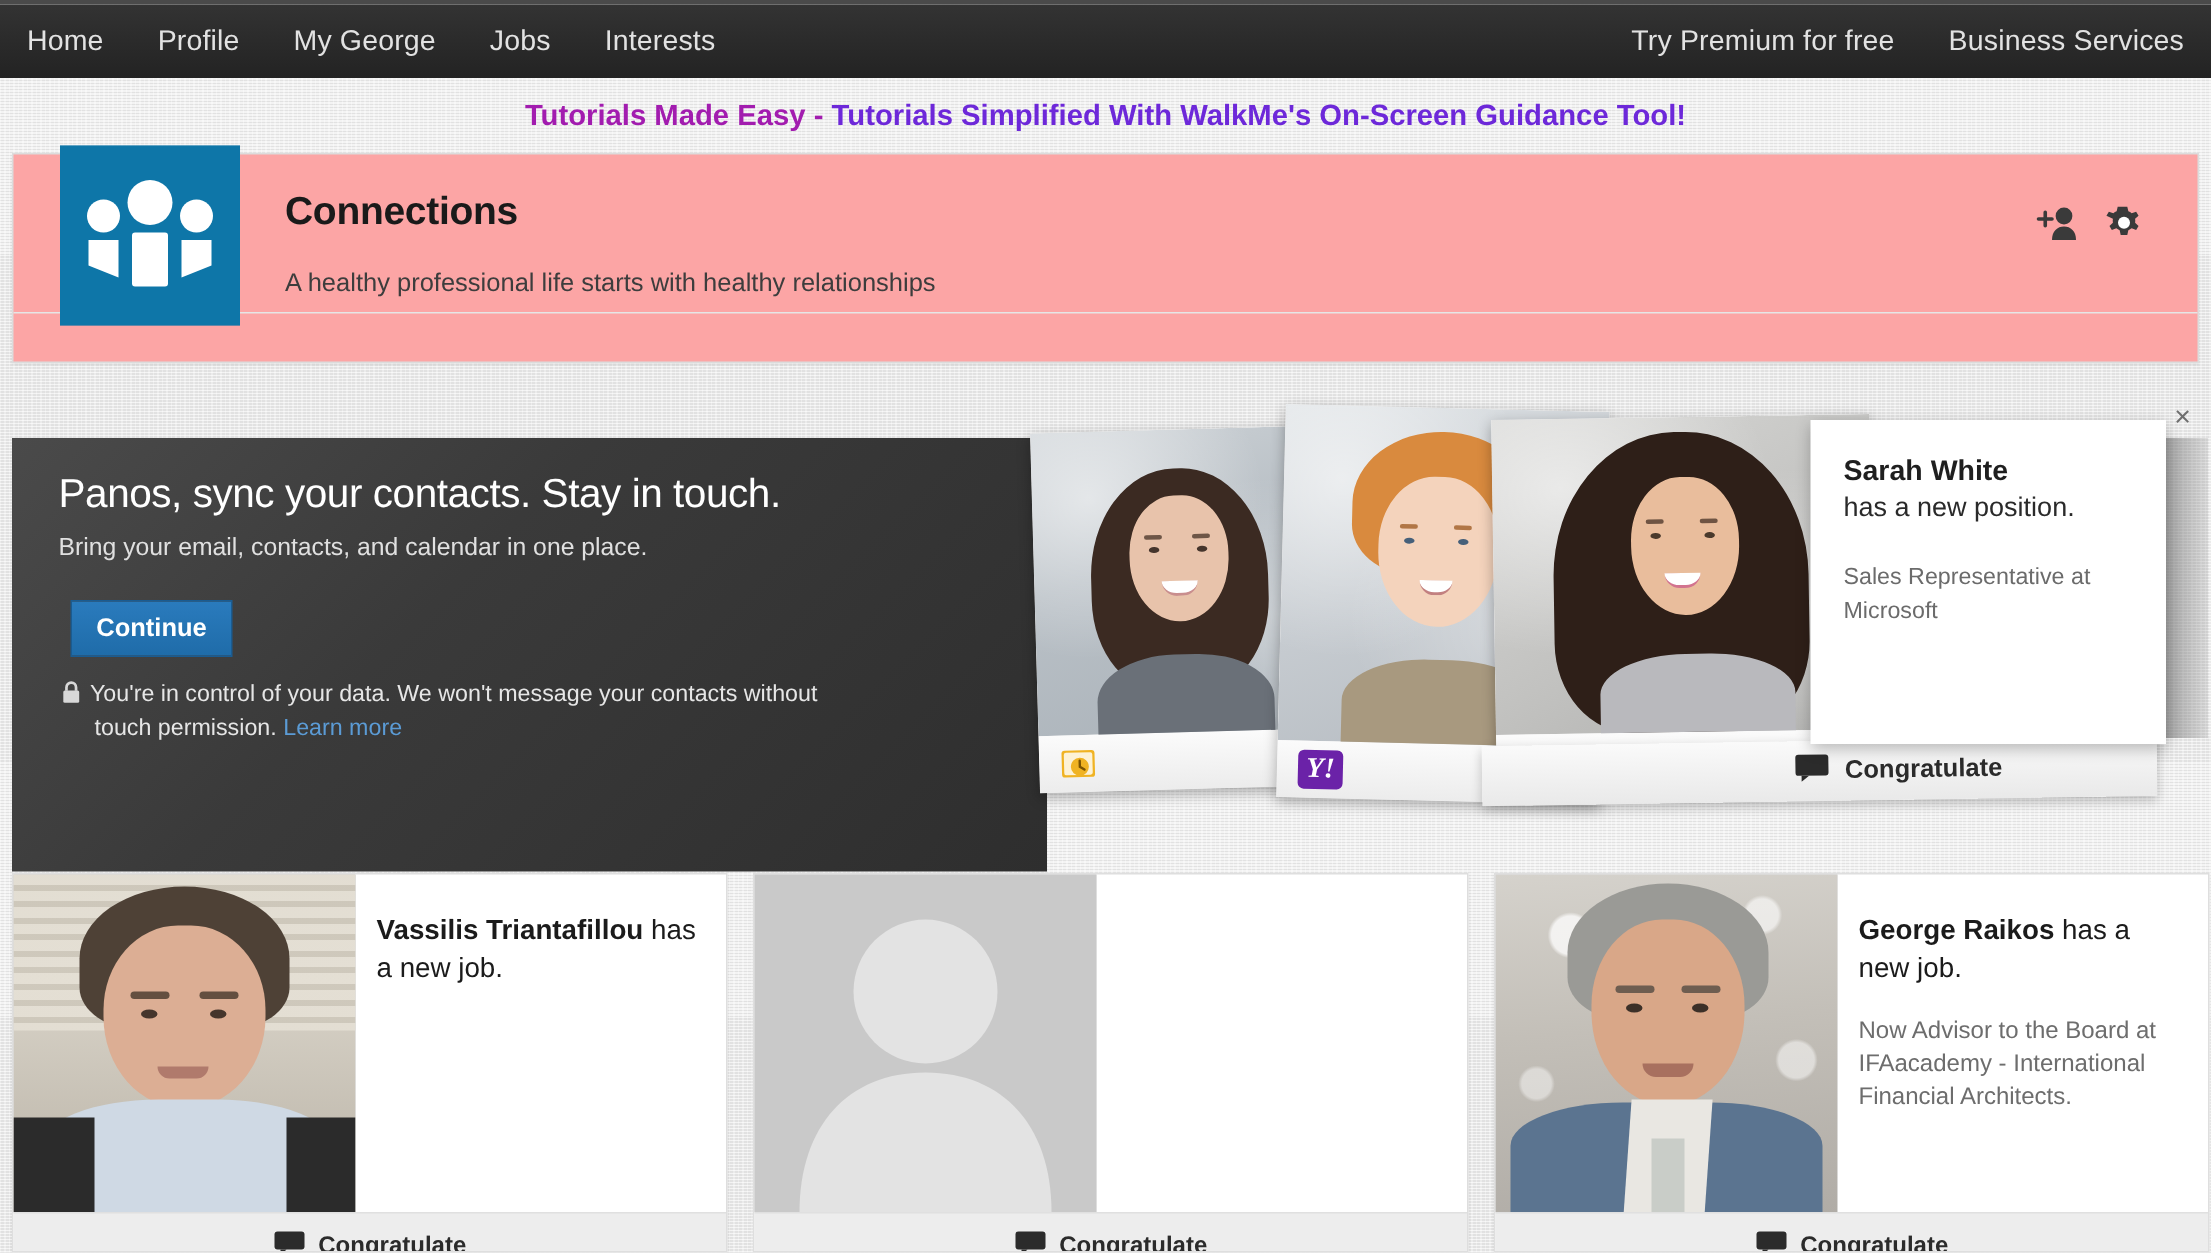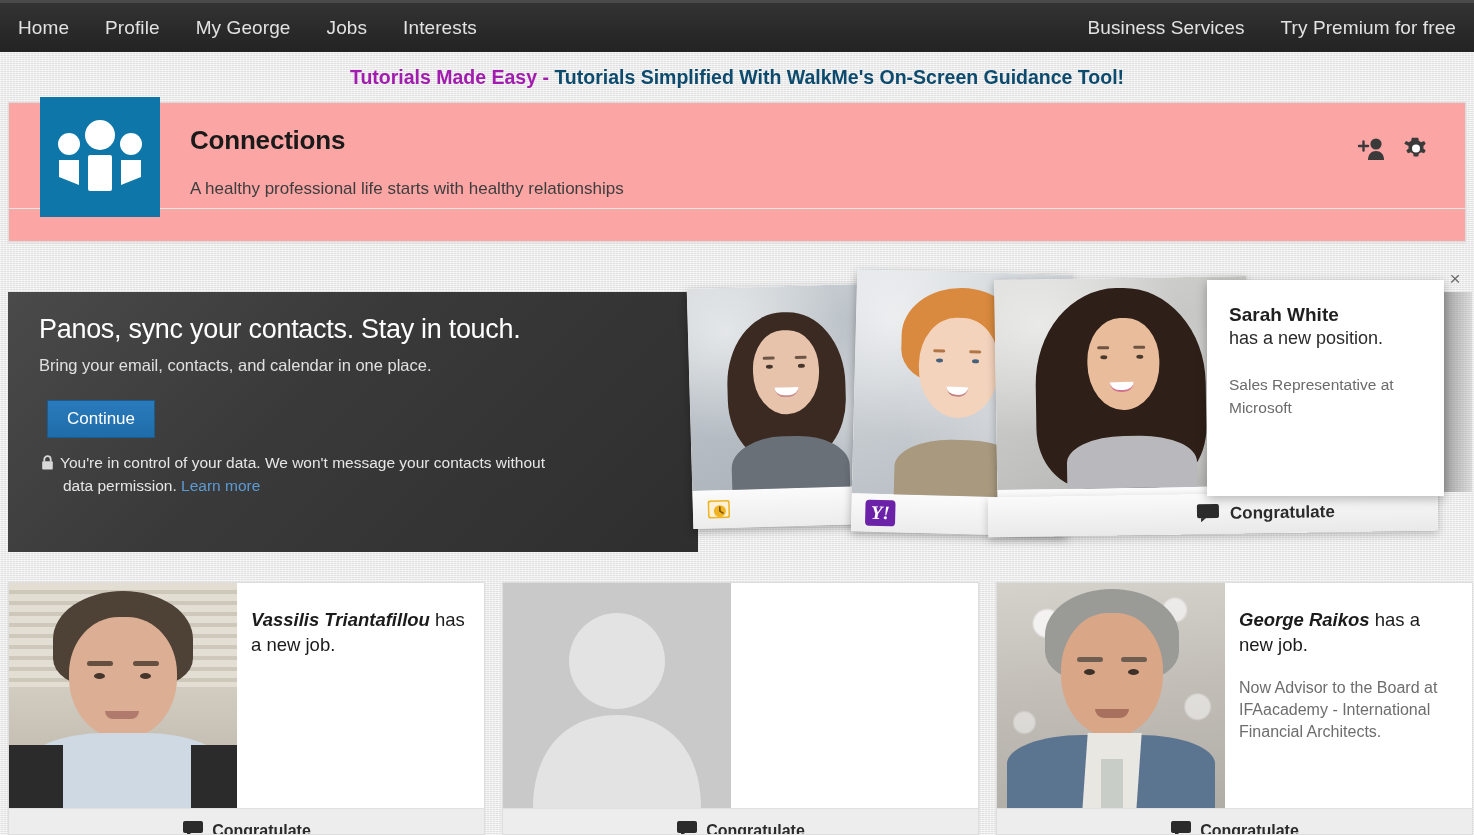--- a/index.html
+++ b/index.html
@@ -68,21 +68,21 @@
     align-items: center;
     justify-content: center;
     z-index: 5;
   }
   .walkme-text {
     font-size: 19.5px;
     font-weight: bold;
     white-space: nowrap;
   }
   .walkme-strong { color: #a21caf; }
-  .walkme-rest { color: #0c4a6e; }
+  .walkme-rest { color: #6d28d9; }
 
   
   .conn-card {
     position: absolute;
     top: 102px; left: 8px;
     width: 1458px;
     height: 140px;
     background: #fca5a5;
     border: 1px solid #dcdcdc;
     box-shadow: 0 1px 2px rgba(0,0,0,.08);
@@ -122,21 +122,21 @@
     align-items: center;
     gap: 18px;
   }
   .icon-btn { cursor: pointer; display: block; }
 
   
   .sync-panel {
     position: absolute;
     top: 292px; left: 8px;
     width: 690px;
-    height: 260px;
+    height: 289px;
     background: linear-gradient(135deg, #4a4a4a 0%, #3a3a3a 40%, #2e2e2e 100%);
     z-index: 6;
   }
   .sync-head {
     position: absolute;
     left: 31px; top: 22px;
     color: #ffffff;
     font-size: 27px;
     font-weight: normal;
     letter-spacing: -.3px;
@@ -167,21 +167,21 @@
     outline: none;
   }
   .sync-continue {
     margin-left: 8px;
     width: 108px;
     height: 38px;
     background: linear-gradient(180deg, #2a7bbd 0%, #1f6ca9 100%);
     border: 1px solid #1a5c92;
     color: #ffffff;
     font-size: 17px;
-    font-weight: normal;
+    font-weight: bold;
     cursor: pointer;
     font-family: "Liberation Sans", sans-serif;
   }
   .sync-note {
     position: absolute;
     left: 33px; top: 160px;
     width: 612px;
     color: #e6e6e6;
     font-size: 15.5px;
     line-height: 21px;
@@ -406,21 +406,21 @@
   }
   .uc-text {
     flex: 1;
     padding: 24px 16px 0 14px;
   }
   .uc-head {
     font-size: 18.5px;
     color: #1b1b1b;
     line-height: 25px;
   }
-  .uc-name { font-weight: bold; font-style: italic; }
+  .uc-name { font-weight: bold; }
   .uc-desc {
     font-size: 16px;
     color: #6d6d6d;
     line-height: 22px;
     margin-top: 20px;
   }
   .uc-footer {
     height: 28px;
     background: #ededed;
     border-top: 1px solid #e0e0e0;
@@ -476,22 +476,22 @@
 
 <div class="navbar">
   <div class="nav-left">
     <div class="nav-item">Home</div>
     <div class="nav-item">Profile</div>
     <div class="nav-item">My George</div>
     <div class="nav-item">Jobs</div>
     <div class="nav-item">Interests</div>
   </div>
   <div class="nav-right">
+    <div class="nav-item">Try Premium for free</div>
     <div class="nav-item">Business Services</div>
-    <div class="nav-item">Try Premium for free</div>
   </div>
 </div>
 
 <div class="walkme-banner">
   <div class="walkme-text">
     <span class="walkme-strong">Tutorials Made Easy -</span><span class="walkme-rest"> Tutorials Simplified With WalkMe's On-Screen Guidance Tool!</span>
   </div>
 </div>
 
 <div class="conn-card">
@@ -541,21 +541,21 @@
     <button class="sync-continue">Continue</button>
   </div>
 
   <div class="sync-note">
     <span class="lock-glyph">
       <svg width="13" height="15" viewBox="0 0 13 15" aria-hidden="true">
         <path d="M3.3 6.5 V4.3 a3.2 3.2 0 0 1 6.4 0 V6.5" fill="none" stroke="#d8d8d8" stroke-width="1.8"></path>
         <rect x="1.2" y="6.3" width="10.6" height="8.2" rx="1" fill="#d8d8d8"></rect>
       </svg>
     </span><span>You're in control of your data. We won't message your contacts without</span>
-    <span class="note-indent"><span>data permission.</span> <span class="sync-learn">Learn more</span></span>
+    <span class="note-indent"><span>touch permission.</span> <span class="sync-learn">Learn more</span></span>
   </div>
 </div>
 
 <div class="collage">
 
   <div class="collage-close">×</div>
 
   <div class="photo-card pc1">
     <div class="photo-area">
       <div class="bg-office"></div>

